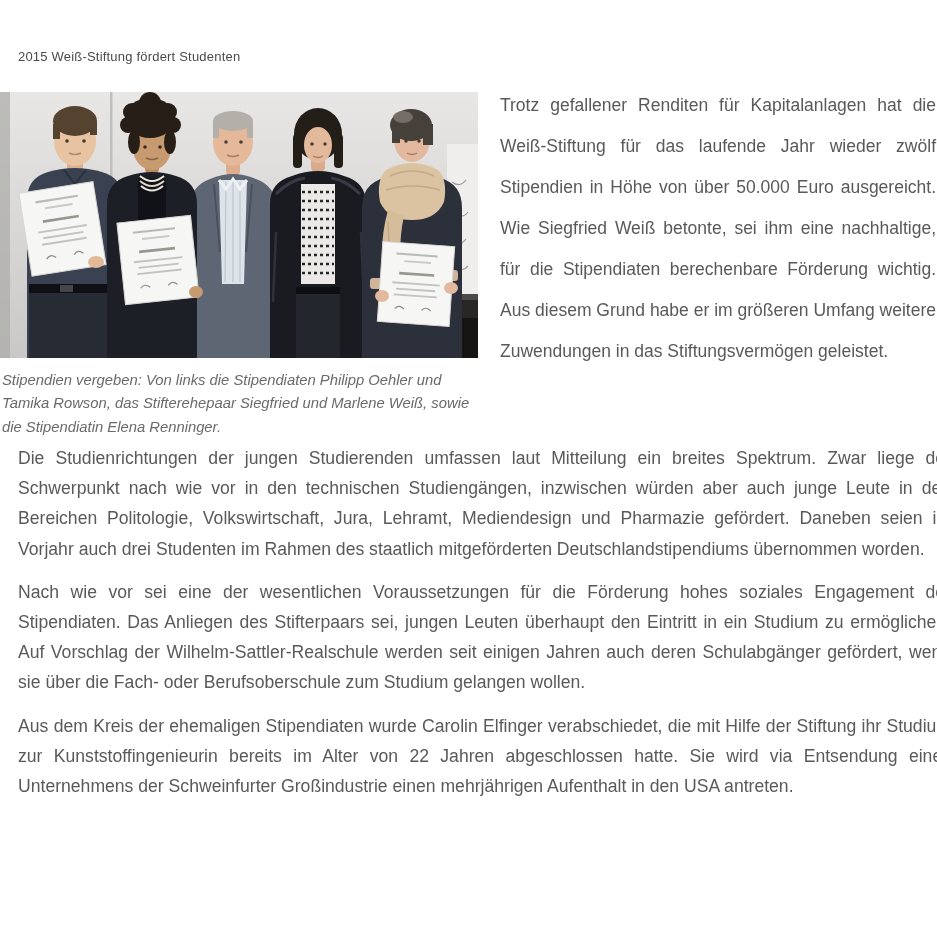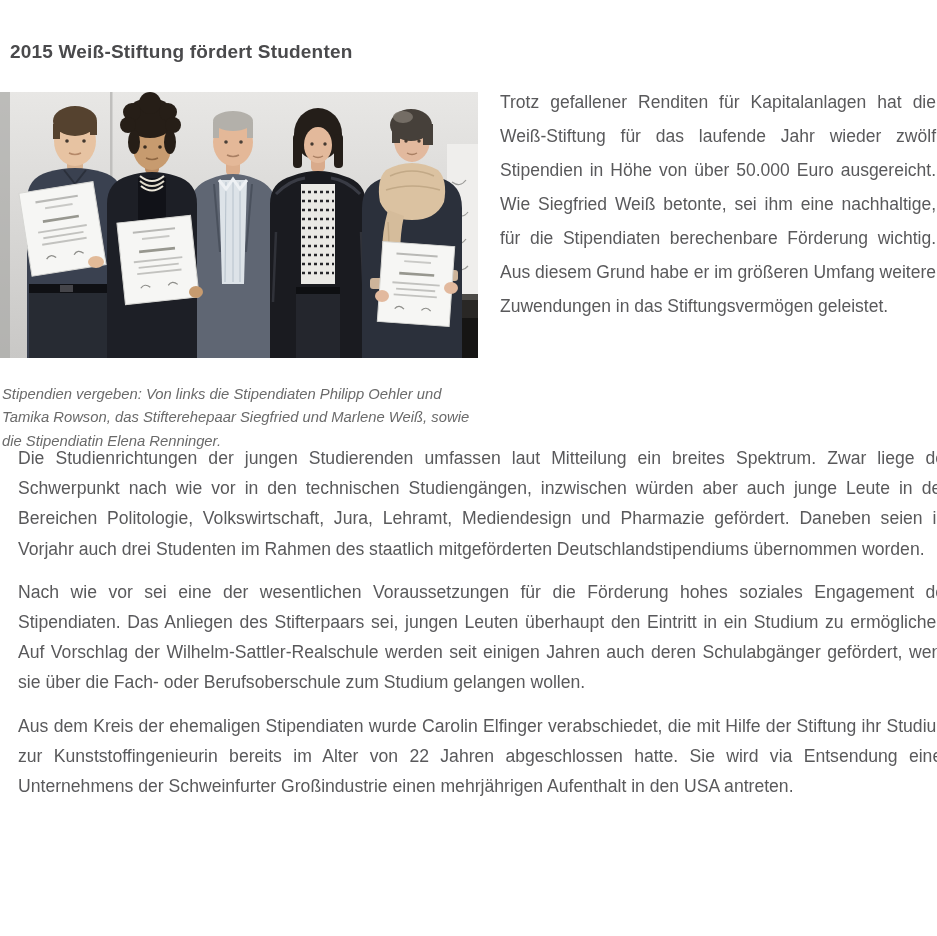--- a/index.html
+++ b/index.html
@@ -1,33 +1,33 @@
 <!DOCTYPE html>
 <html><head>
 <meta charset="utf-8">
 <style>
   html,body{margin:0;padding:0;}
   body{
     width:937px;height:936px;background:#ffffff;position:relative;overflow:hidden;
     font-family:"Liberation Sans",sans-serif;color:#59595b;
   }
   .headline{
-    position:absolute;left:2px;top:33px;margin:8px;
-    font-size:19px;font-weight:bold;color:#4a4a4c;letter-spacing:.2px;
+    position:absolute;left:2px;top:33px;margin:16px;
+    font-size:13px;font-weight:normal;color:#4a4a4c;letter-spacing:.2px;
   }
   .photo-frame{
     position:absolute;left:0;top:92px;width:478px;height:266px;overflow:hidden;
   }
   .photo-frame svg{display:block;}
   .intro{
     position:absolute;left:500px;top:85px;width:436px;margin:0;
-    font-size:17.5px;line-height:34px;text-align:justify;color:#59595b;
+    font-size:17.5px;line-height:41px;text-align:justify;color:#59595b;
   }
   .caption{
-    position:absolute;left:2px;top:383px;width:479px;margin:0;
+    position:absolute;left:2px;top:369px;width:479px;margin:0;
     font-style:italic;font-size:14.8px;line-height:23.3px;color:#6a6a6a;
   }
   .article-body{position:absolute;left:18px;top:443px;width:933px;}
   .article-body p{
     margin:0 0 13px 0;font-size:17.6px;line-height:30.2px;
     text-align:justify;color:#59595b;
   }
 </style>
 </head>
 <body>

